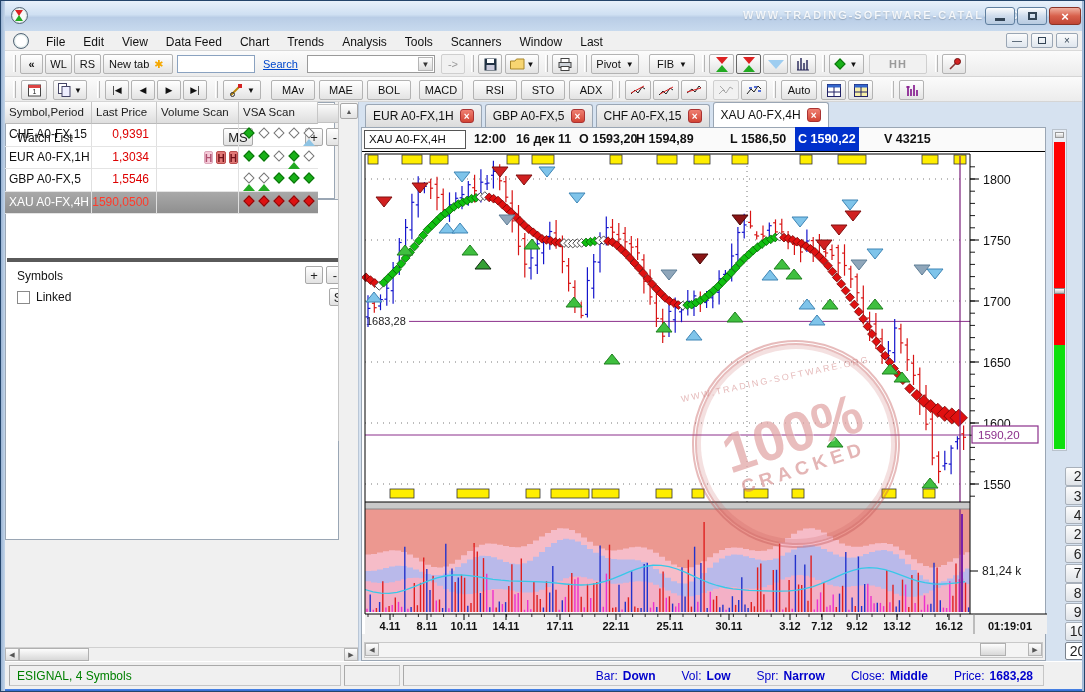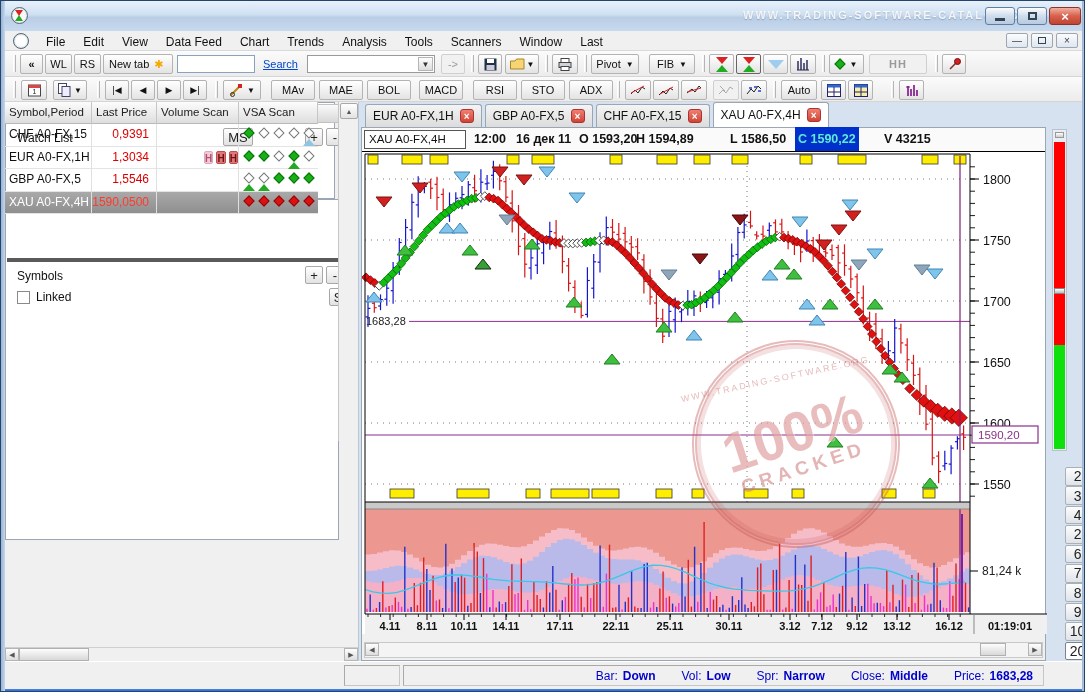--- a/index.html
+++ b/index.html
@@ -99,21 +99,21 @@
   .tab.active{background:#fff;height:25px;}
   .tabx{width:14px;height:14px;margin-left:6px;border-radius:3px;background:linear-gradient(#ef8072,#d24434);
     border:1px solid #a33;color:#fff;font-size:10px;font-weight:bold;text-align:center;line-height:13px;}
   
   #chartbox{left:356px;top:25px;width:685px;height:534px;background:#fff;border:1px solid #9aa6b4;}
   #chead{left:0;top:0;width:683px;height:24px;background:#fafafa;border-bottom:1px solid #000;font-size:12.5px;}
   #chead .cell{position:absolute;top:4px;font-weight:bold;color:#111;white-space:nowrap;}
   #csym{left:2px;top:2px;width:102px;height:19px;border:1px solid #555;background:#fff;
     font-size:11.5px;font-weight:normal!important;padding:2px 0 0 4px;color:#111;}
   .dim{color:#8a8a8a;font-weight:bold;}
-  #cclose{background:#0030cc;color:#5eead4;padding:5px 3px;}
+  #cclose{background:#0030cc;color:#ffffff;padding:5px 3px;}
   #chartsvg{position:absolute;left:0;top:24px;}
   #cbottom{left:0;top:506px;width:683px;height:26px;background:#f0f0f0;}
   #hscroll2{position:absolute;left:2px;top:8px;width:679px;height:16px;background:#f4f4f4;border:1px solid #c9c9c9;}
   
   #seal{left:330px;top:212px;width:208px;height:208px;border-radius:50%;
     border:5px double rgba(195,85,85,0.40);transform:rotate(-18deg);
     box-shadow:inset 0 0 0 4px rgba(195,85,85,0.18);z-index:5;pointer-events:none;
     display:flex;flex-direction:column;align-items:center;justify-content:center;}
   #seal .p{font-size:56px;font-weight:bold;color:rgba(215,135,135,0.55);text-shadow:1px 1px 0 rgba(255,255,255,.4);line-height:50px;}
   #seal .c{font-size:19px;font-weight:bold;letter-spacing:5px;color:rgba(205,120,120,0.55);}
@@ -1358,20 +1358,21 @@
           <div class="rbtn" style="top: 437px;">70</div>
           <div class="rbtn" style="top: 456.4px;">80</div>
           <div class="rbtn" style="top: 475.8px;">90</div>
           <div class="rbtn" style="top: 495.2px;">100</div>
           <div class="rbtn active" style="top: 514.6px;">200</div>
         </div>
     </div>
   </div>
 
   <div id="statusbar" class="abs">
+    <div id="status-left" class="scell">ESIGNAL, 4 Symbols</div>
     <div id="status-mid" class="scell"></div>
     <div id="status-right" class="scell">
       <span class="pair" style="margin-left:0;"><span>Bar:</span><b>Down</b></span>
       <span class="pair"><span>Vol:</span><b>Low</b></span>
       <span class="pair"><span>Spr:</span><b>Narrow</b></span>
       <span class="pair"><span>Close:</span><b>Middle</b></span>
       <span class="pair"><span>Price:</span><b>1683,28</b></span>
     </div>
   </div>
   <div id="bottomborder" class="abs"></div>

